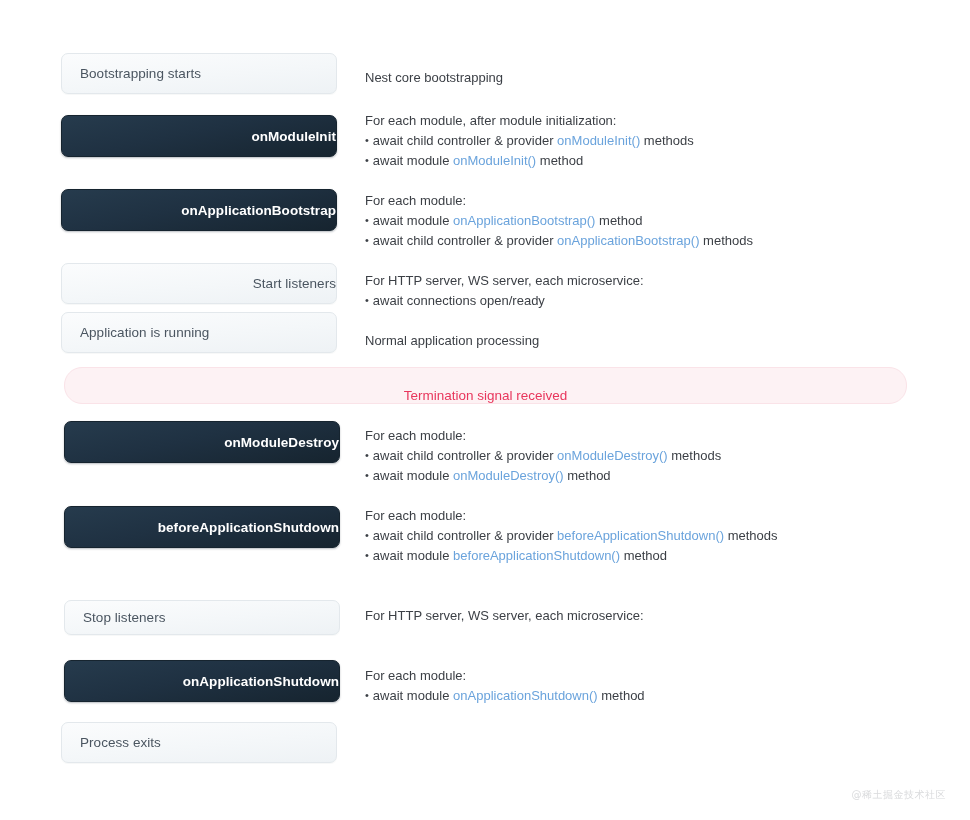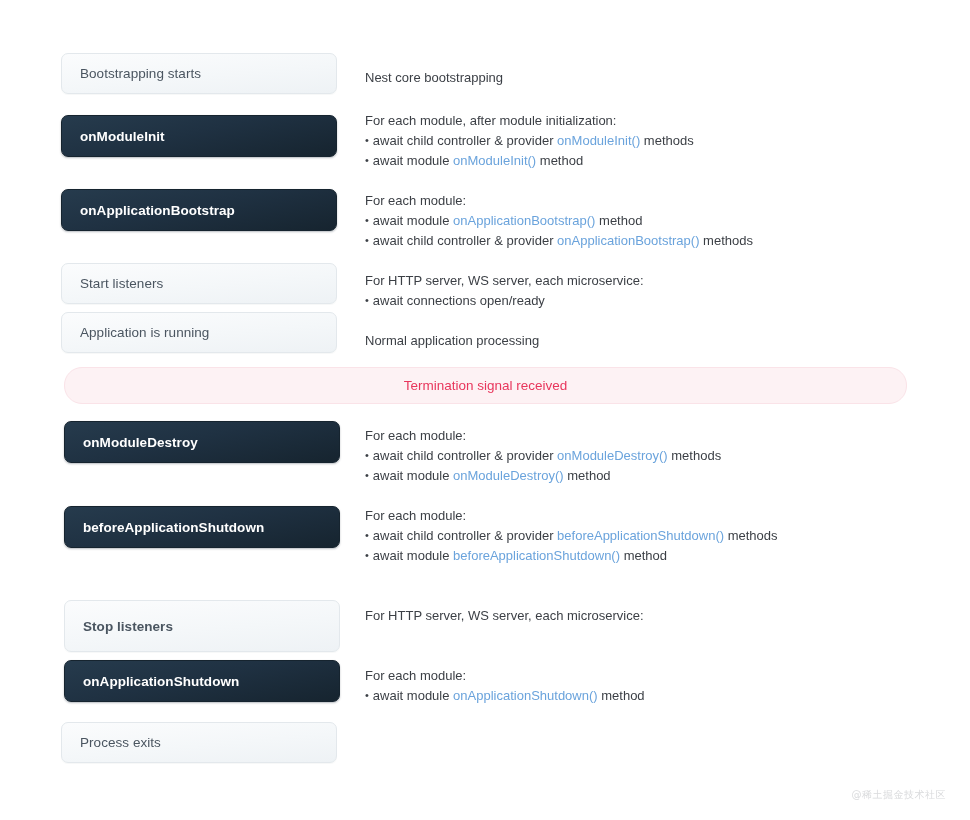--- a/index.html
+++ b/index.html
@@ -40,28 +40,29 @@
     color: #4a5560;
     font-weight: 400;
     box-shadow: 0 1px 1px rgba(30, 45, 60, 0.035);
   }
   .box-dark {
     background: linear-gradient(168deg, #263b4d 0%, #1f3142 45%, #16242f 100%);
     border: 1px solid #16242f;
     color: #ffffff;
     font-weight: 700;
     box-shadow: 0 1px 2px rgba(15, 30, 45, 0.30);
+    justify-content: flex-end;
   }
 
   
   .banner {
     position: absolute;
     box-sizing: border-box;
     display: flex;
-    align-items: center;
+    align-items: flex-end;
     justify-content: center;
     border-radius: 18px;
     background: #fdf2f4;
     border: 1px solid #fae3e8;
     color: #e8365c;
     font-size: 13.5px;
     font-weight: 400;
   }
 
   
@@ -116,21 +117,21 @@
         <span class="line bullet"><span>await module </span><span class="api">onModuleInit()</span><span> method</span></span>
       </div>
       <div class="box box-dark" style="left: 61px; top: 189px; width: 276px; height: 42px;">
         <span>onApplicationBootstrap</span>
       </div>
       <div class="desc" style="left: 365px; top: 191px;">
         <span class="line"><span>For each module:</span></span>
         <span class="line bullet"><span>await module </span><span class="api">onApplicationBootstrap()</span><span> method</span></span>
         <span class="line bullet"><span>await child controller &amp; provider </span><span class="api">onApplicationBootstrap()</span><span> methods</span></span>
       </div>
-      <div class="box box-light" style="left: 61px; top: 263px; width: 276px; height: 41px;">
+      <div class="box box-light" style="left: 61px; top: 263px; width: 276px; height: 41px; justify-content: flex-end;">
         <span>Start listeners</span>
       </div>
       <div class="desc" style="left: 365px; top: 271px;">
         <span class="line"><span>For HTTP server, WS server, each microservice:</span></span>
         <span class="line bullet"><span>await connections open/ready</span></span>
       </div>
       <div class="box box-light" style="left: 61px; top: 312px; width: 276px; height: 41px;">
         <span>Application is running</span>
       </div>
       <div class="desc" style="left: 365px; top: 331px;">
@@ -148,21 +149,21 @@
         <span class="line bullet"><span>await module </span><span class="api">onModuleDestroy()</span><span> method</span></span>
       </div>
       <div class="box box-dark" style="left: 64px; top: 506px; width: 276px; height: 42px;">
         <span>beforeApplicationShutdown</span>
       </div>
       <div class="desc" style="left: 365px; top: 506px;">
         <span class="line"><span>For each module:</span></span>
         <span class="line bullet"><span>await child controller &amp; provider </span><span class="api">beforeApplicationShutdown()</span><span> methods</span></span>
         <span class="line bullet"><span>await module </span><span class="api">beforeApplicationShutdown()</span><span> method</span></span>
       </div>
-      <div class="box box-light" style="left: 64px; top: 600px; width: 276px; height: 52px; font-weight: bold;">
+      <div class="box box-light" style="left: 64px; top: 600px; width: 276px; height: 35px;">
         <span>Stop listeners</span>
       </div>
       <div class="desc" style="left: 365px; top: 606px;">
         <span class="line"><span>For HTTP server, WS server, each microservice:</span></span>
       </div>
       <div class="box box-dark" style="left: 64px; top: 660px; width: 276px; height: 42px;">
         <span>onApplicationShutdown</span>
       </div>
       <div class="desc" style="left: 365px; top: 666px;">
         <span class="line"><span>For each module:</span></span>

